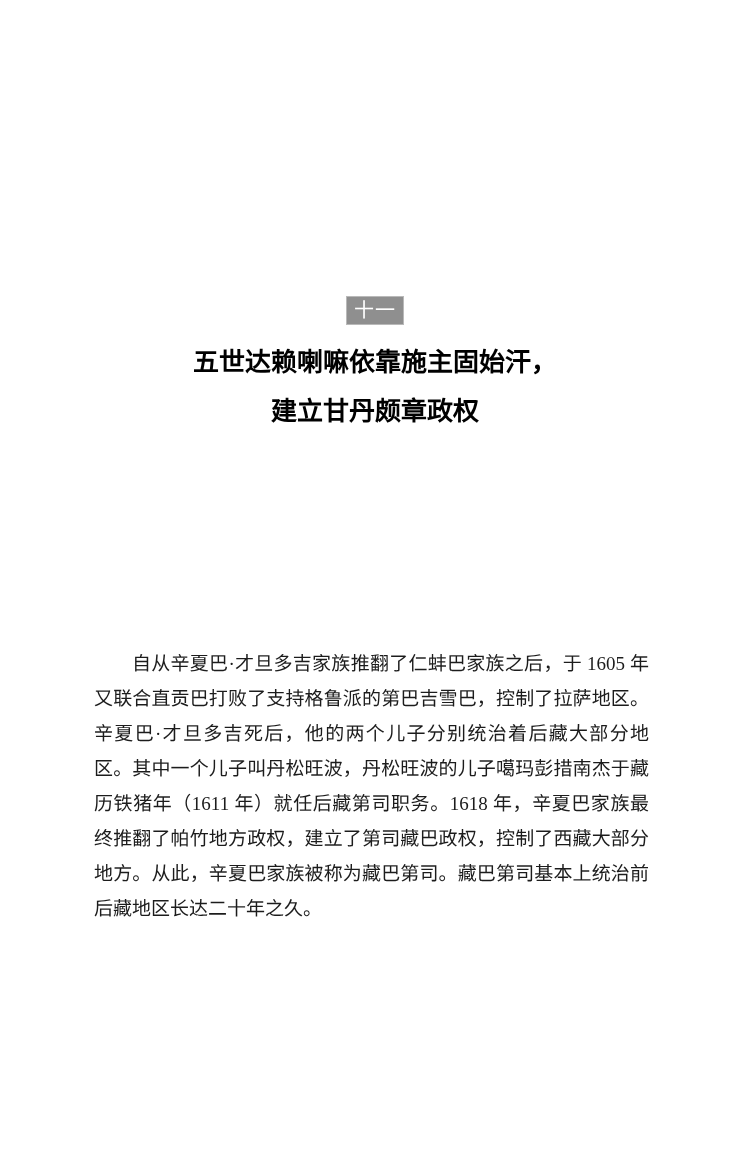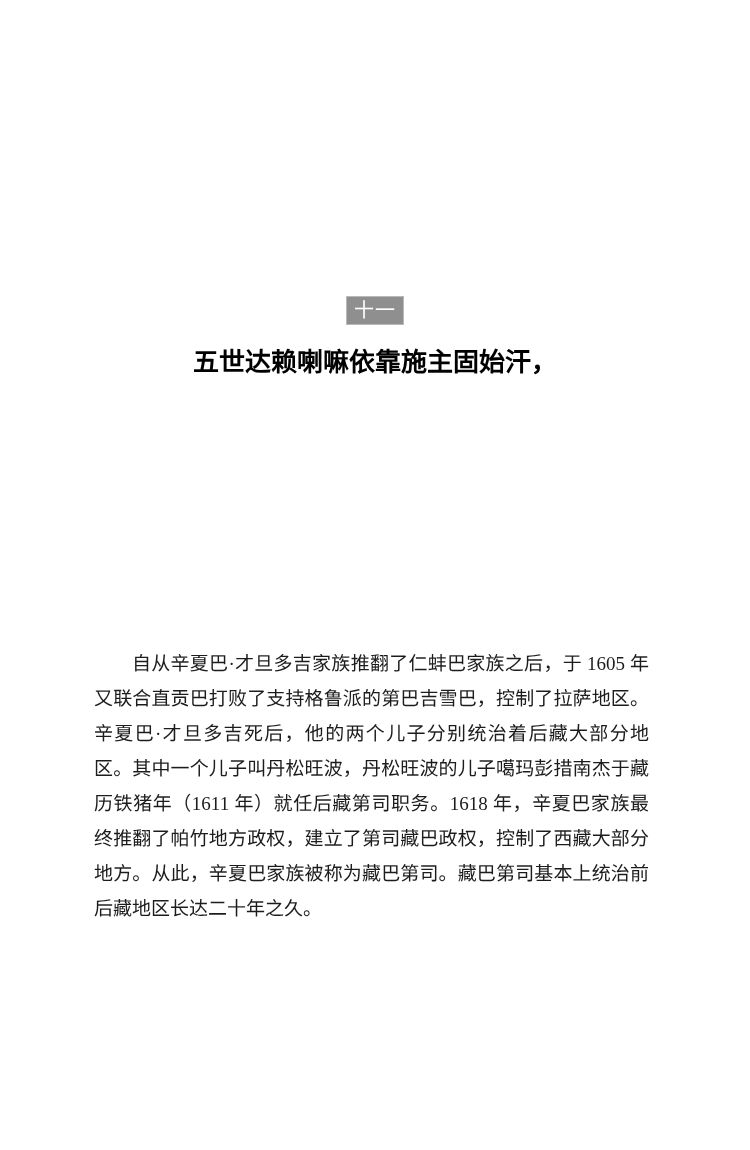--- a/index.html
+++ b/index.html
@@ -72,20 +72,21 @@
 </style>
 </head>
 <body>
 
 <div class="page">
 
   <div class="chapter-badge">十一</div>
 
   <div class="chapter-title">
     <div>五世达赖喇嘛依靠施主固始汗，</div>
+    <div>建立甘丹颇章政权</div>
   </div>
 
   <div class="body-text">
     <p>自从辛夏巴·才旦多吉家族推翻了仁蚌巴家族之后，于 1605 年又联合直贡巴打败了支持格鲁派的第巴吉雪巴，控制了拉萨地区。辛夏巴·才旦多吉死后，他的两个儿子分别统治着后藏大部分地区。其中一个儿子叫丹松旺波，丹松旺波的儿子噶玛彭措南杰于藏历铁猪年（1611 年）就任后藏第司职务。1618 年，辛夏巴家族最终推翻了帕竹地方政权，建立了第司藏巴政权，控制了西藏大部分地方。从此，辛夏巴家族被称为藏巴第司。藏巴第司基本上统治前后藏地区长达二十年之久。</p>
   </div>
 
   <div class="page-number">113</div>
 
 </div>
 

